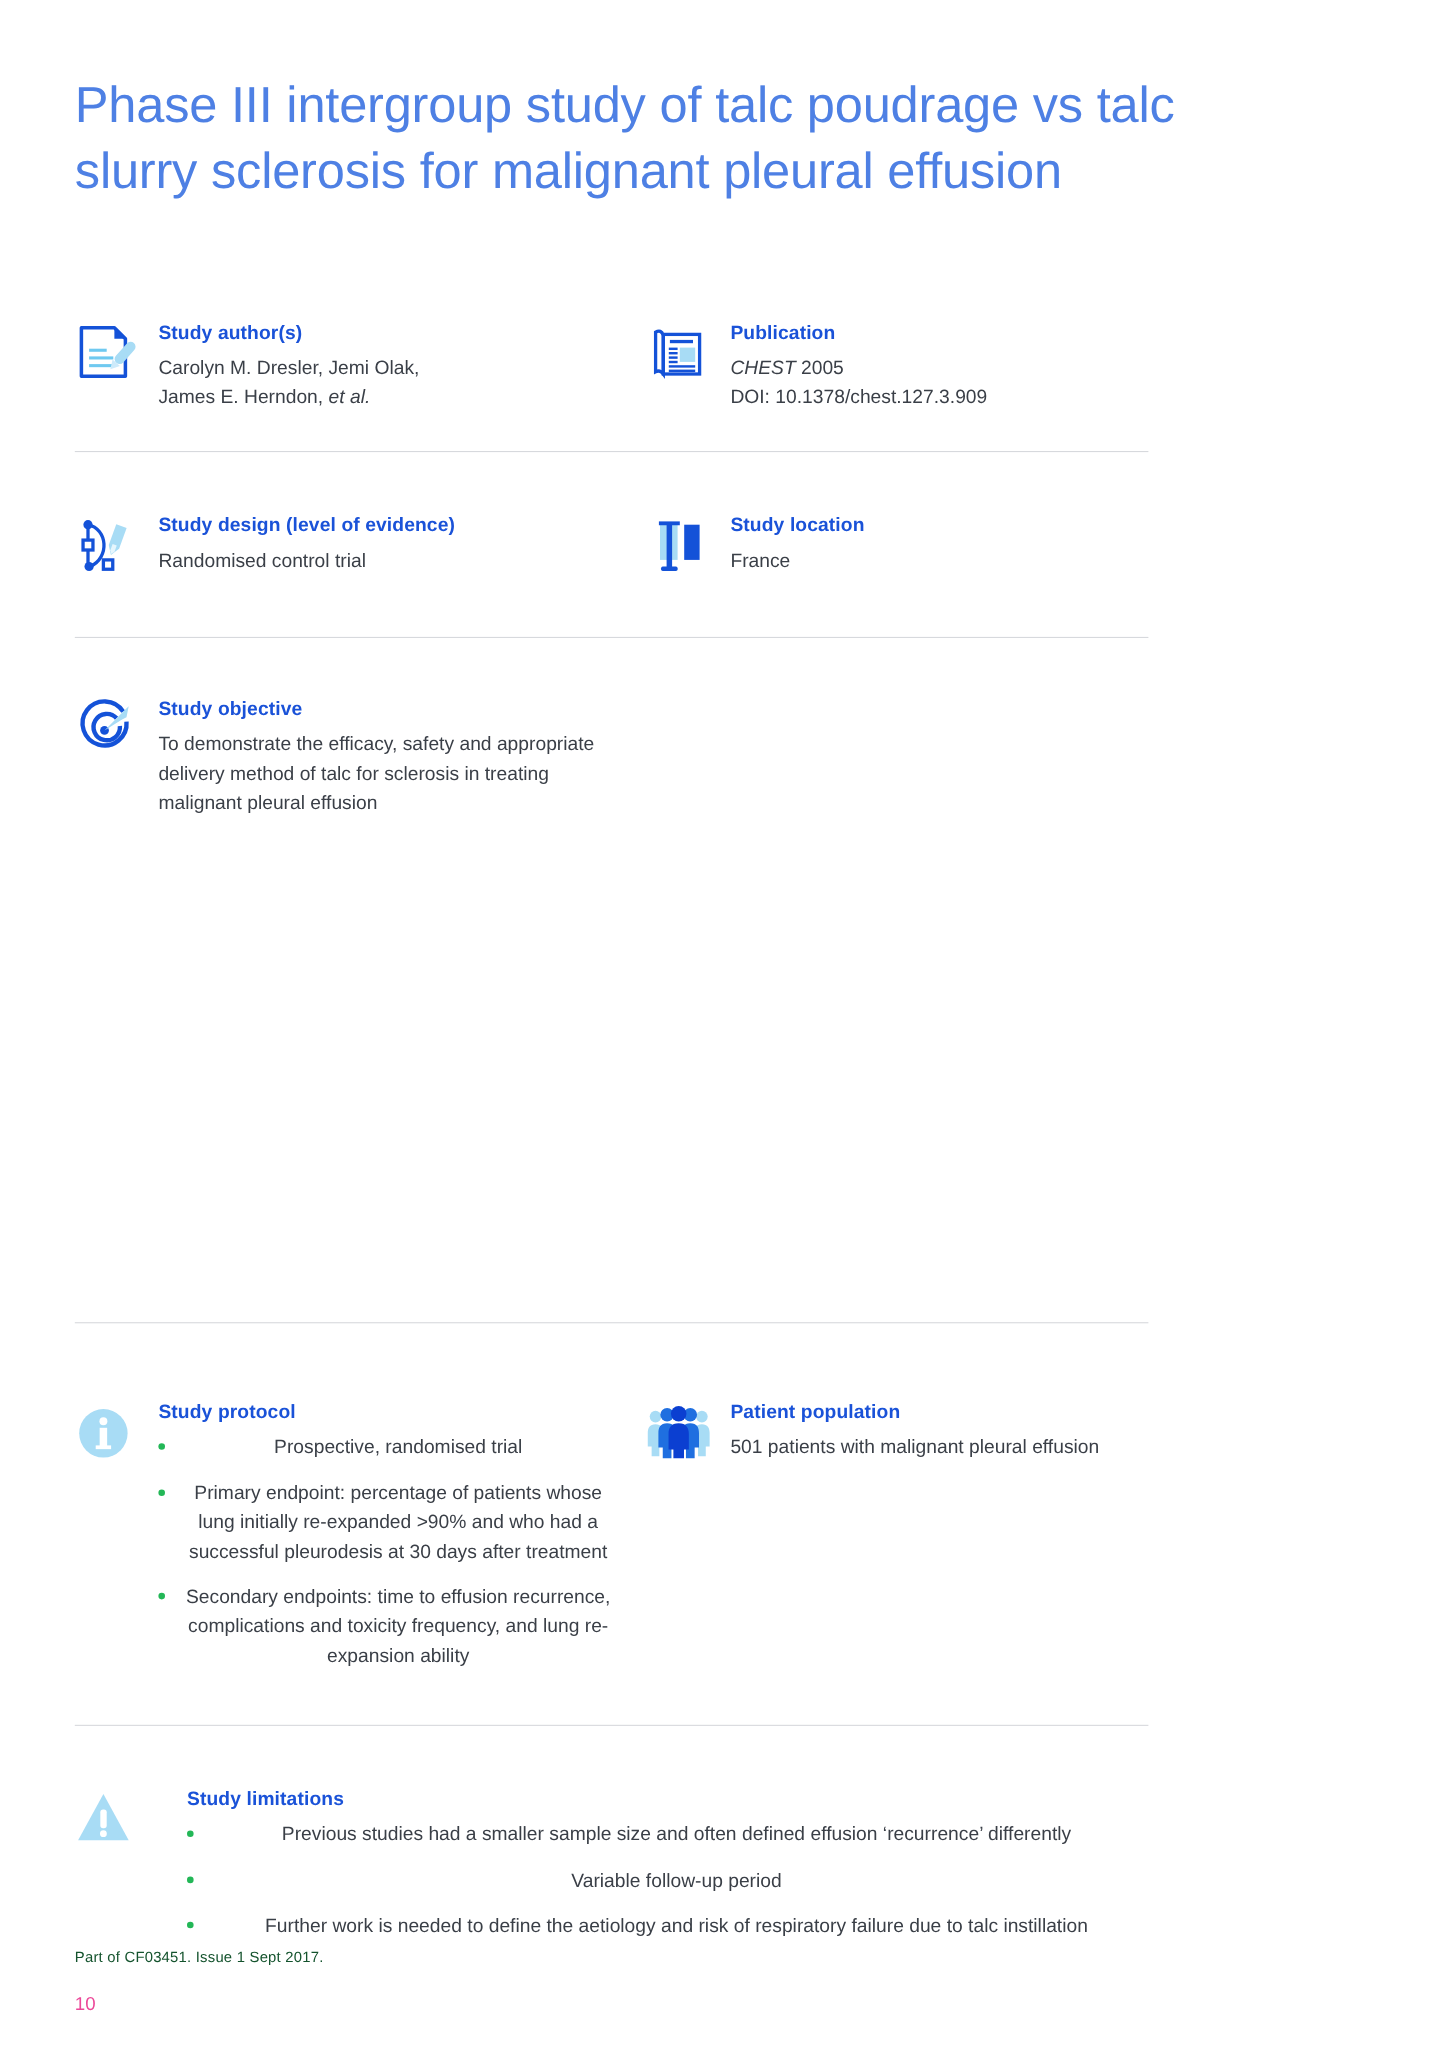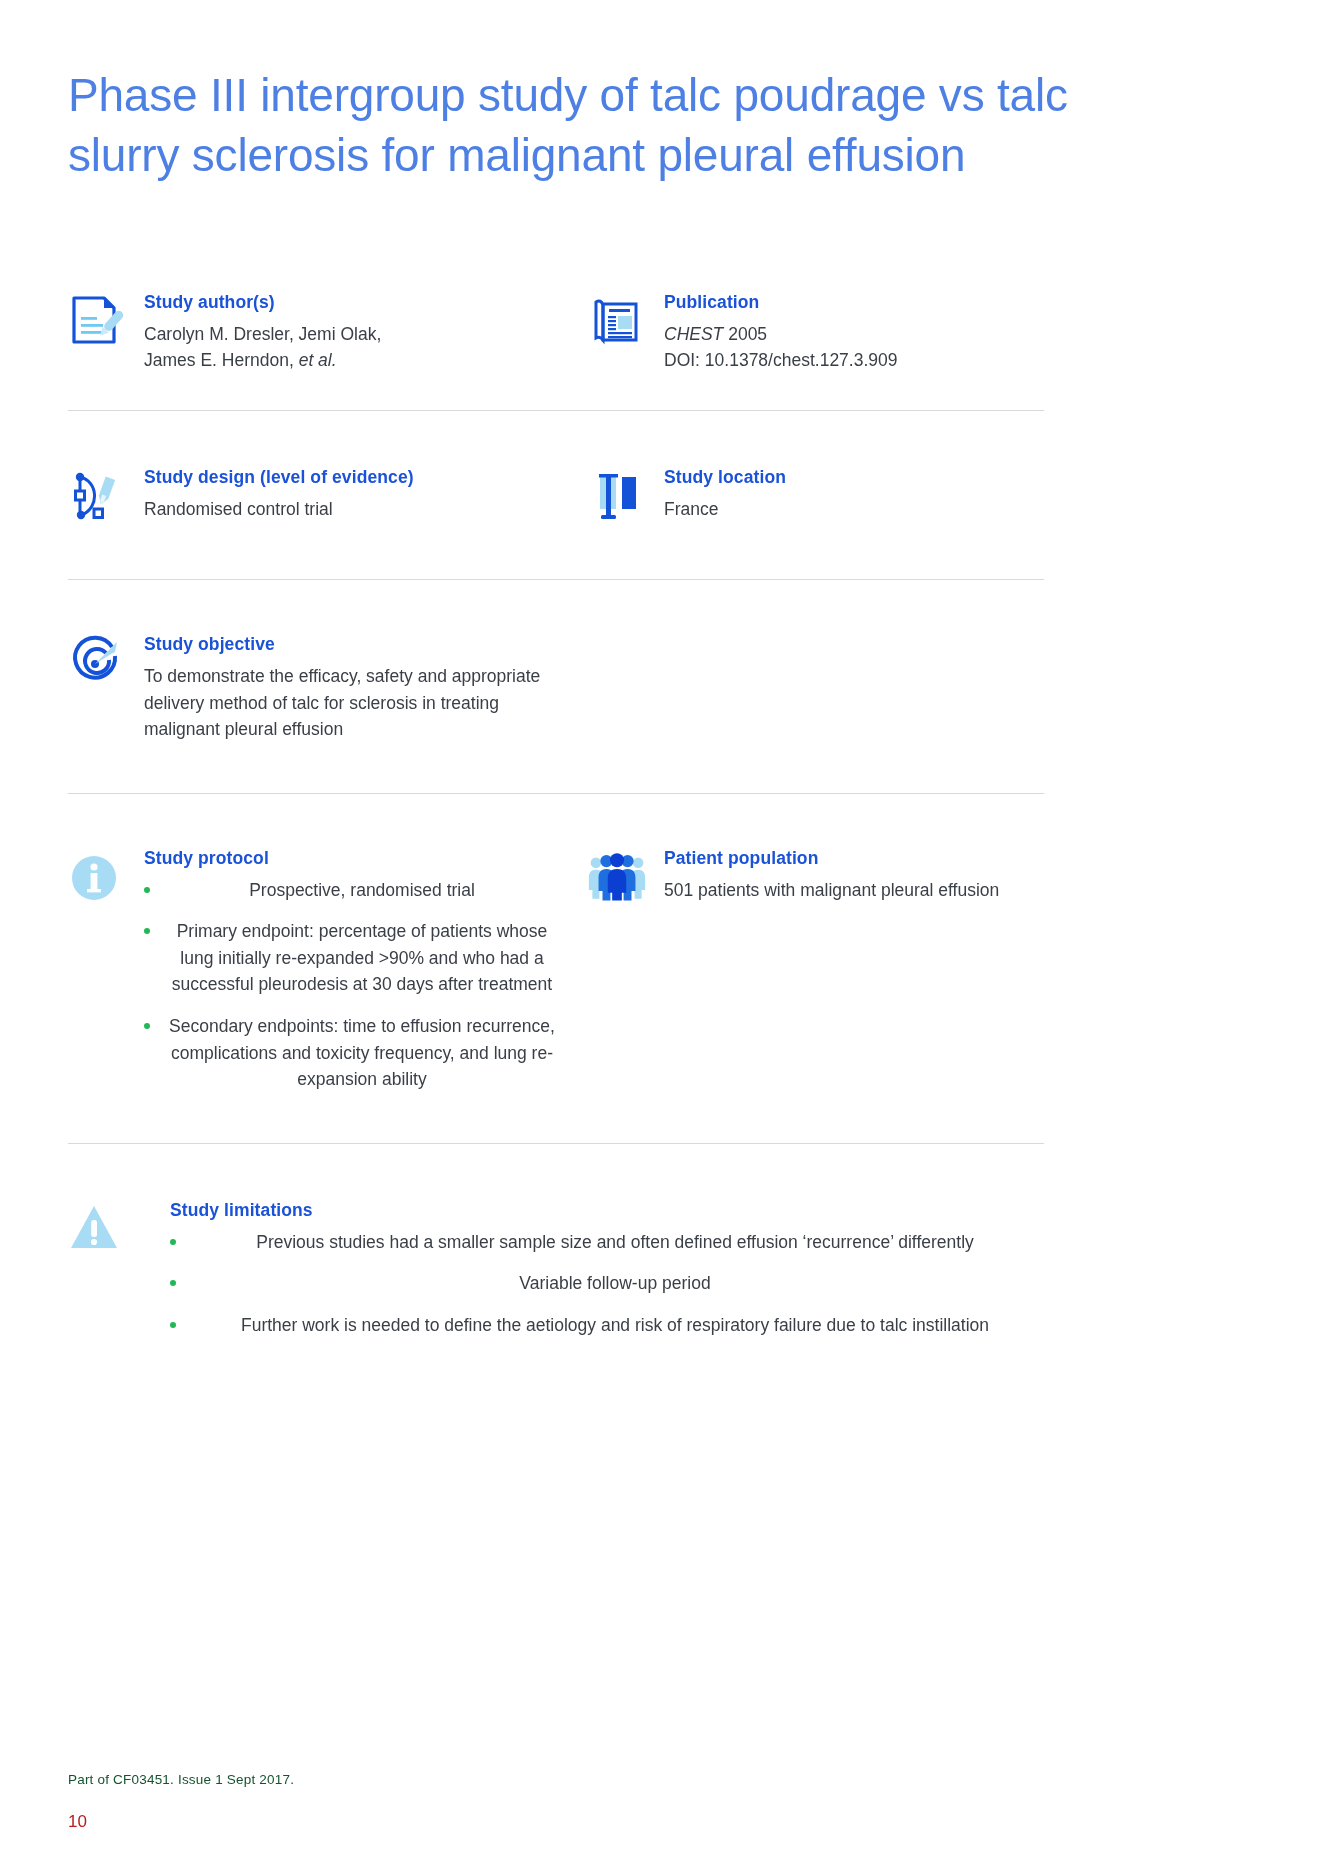--- a/index.html
+++ b/index.html
@@ -86,21 +86,21 @@
     background:#23b757;
   }
   
   .footer-note{
     position:absolute;left:68px;top:1772px;
     font-size:13.5px;color:#14532d;
     letter-spacing:0.2px;
   }
   .page-num{
     position:absolute;left:68px;top:1812px;
-    font-size:17px;color:#b91c1c;
+    font-size:17px;color:#ec4899;
   }
 </style>
 </head>
 <body>
 
 <div class="page">
 
   <div class="title">Phase III intergroup study of talc poudrage vs talc slurry sclerosis for malignant pleural effusion</div>
 
   <div class="content">
@@ -190,41 +190,41 @@
         </div>
         <div class="txt">
           <p class="sec-head">Study location</p>
           <p class="sec-body">France</p>
         </div>
       </div>
     </div>
 
     <div class="divider"></div>
 
-    <div class="row" style="margin-top:52px;margin-bottom:50px;">
+    <div class="row" style="margin-top:52px;margin-bottom:50px;flex-direction:column;">
       <div class="col col-left">
         <div class="icon-wrap">
           <svg width="56" height="56" viewBox="0 0 56 56">
             <path d="M44 13 A20 20 0 1 0 47 22" fill="none" stroke="#1452d8" stroke-width="4"></path>
             <path d="M38 19 A12 12 0 1 0 41 26" fill="none" stroke="#1452d8" stroke-width="4"></path>
             <circle cx="27" cy="30" r="4" fill="#1452d8"></circle>
             <path d="M27 30 L45 12 L49 8 L47 18 L43 20 Z" fill="#a8dcf5"></path>
           </svg>
         </div>
         <div class="txt">
           <p class="sec-head">Study objective</p>
           <p class="sec-body" style="max-width:400px;">To demonstrate the efficacy, safety and appropriate delivery method of talc for sclerosis in treating malignant pleural effusion</p>
         </div>
       </div>
 
     </div>
 
     <div class="divider"></div>
 
-    <div class="row" style="margin-top:52px;margin-bottom:50px;">
+    <div class="row" style="margin-top:68px;margin-bottom:50px;">
       <div class="col col-left">
         <div class="icon-wrap">
           <svg width="56" height="56" viewBox="0 0 56 56">
             <circle cx="26" cy="30" r="22" fill="#a8dcf5"></circle>
             <circle cx="26" cy="19" r="3.6" fill="#ffffff"></circle>
             <rect x="22.6" y="25" width="6.8" height="19" fill="#ffffff"></rect>
             <rect x="19" y="41" width="14" height="3.4" fill="#ffffff"></rect>
           </svg>
         </div>
         <div class="txt">

